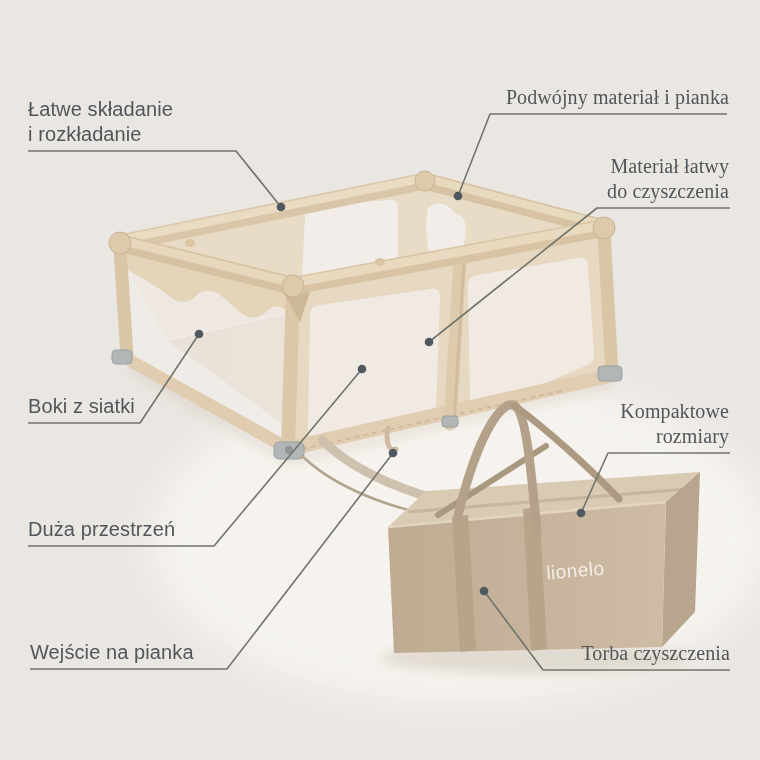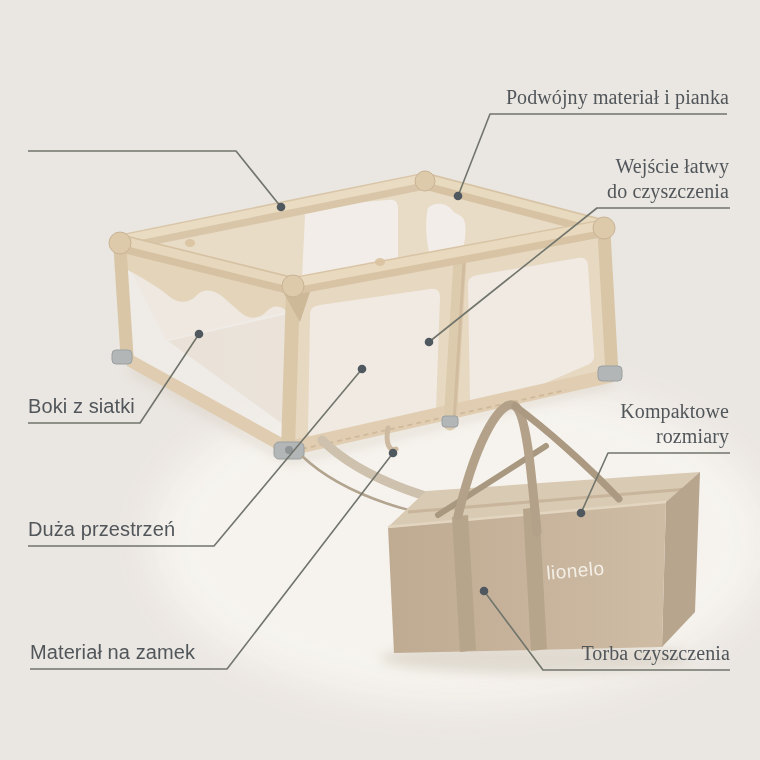--- a/index.html
+++ b/index.html
@@ -136,23 +136,25 @@
       <circle cx="458" cy="196" r="4.3"></circle>
       <circle cx="429" cy="342" r="4.3"></circle>
       <circle cx="199" cy="334" r="4.3"></circle>
       <circle cx="362" cy="369" r="4.3"></circle>
       <circle cx="393" cy="453" r="4.3"></circle>
       <circle cx="581" cy="513" r="4.3"></circle>
       <circle cx="484" cy="591" r="4.3"></circle>
     </g>
   </svg>
 
+  <div class="callout" style="left:28px;  bottom:613px;">Łatwe składanie
+i rozkładanie</div>
   <div class="callout right" style="right:31px; bottom:650px;">Podwójny materiał i pianka</div>
-  <div class="callout right" style="right:31px; bottom:556px;">Wejście łatwy
+  <div class="callout right" style="right:31px; bottom:556px;">Materiał łatwy
 do czyszczenia</div>
   <div class="callout" style="left:28px;  bottom:341px;">Boki z siatki</div>
   <div class="callout" style="left:28px;  bottom:218px;">Duża przestrzeń</div>
-  <div class="callout" style="left:30px;  bottom:95px;">Materiał na zamek</div>
+  <div class="callout" style="left:30px;  bottom:95px;">Wejście na pianka</div>
   <div class="callout right" style="right:31px; bottom:311px;">Kompaktowe
 rozmiary</div>
   <div class="callout right" style="right:30px; bottom:94px;">Torba czyszczenia</div>
 
 </div>
 
 </body></html>

